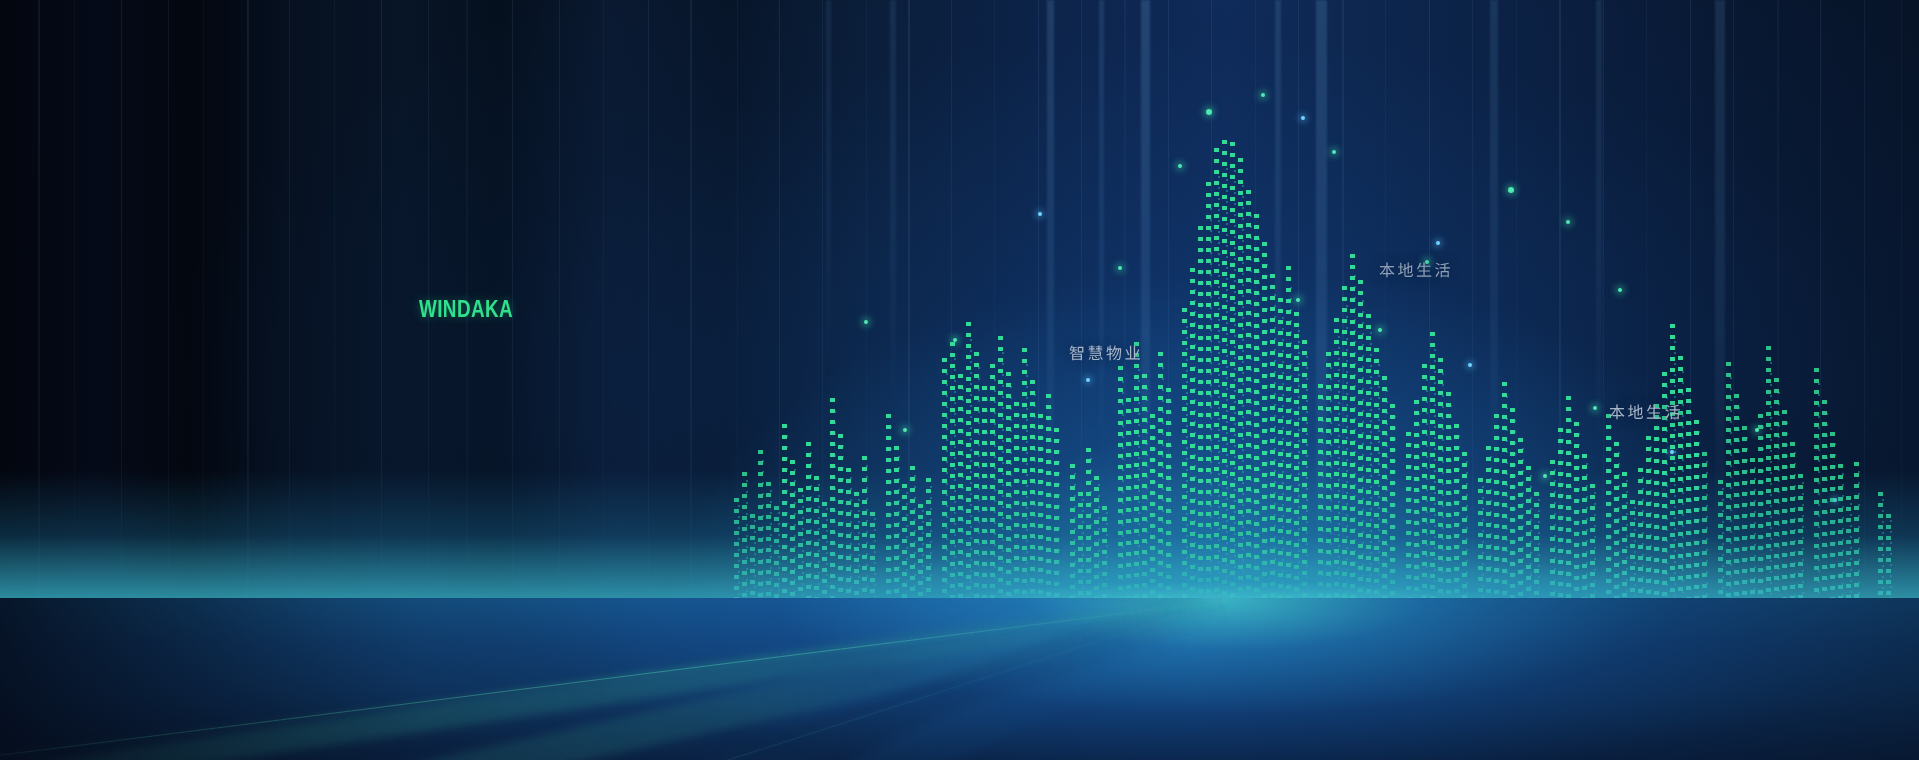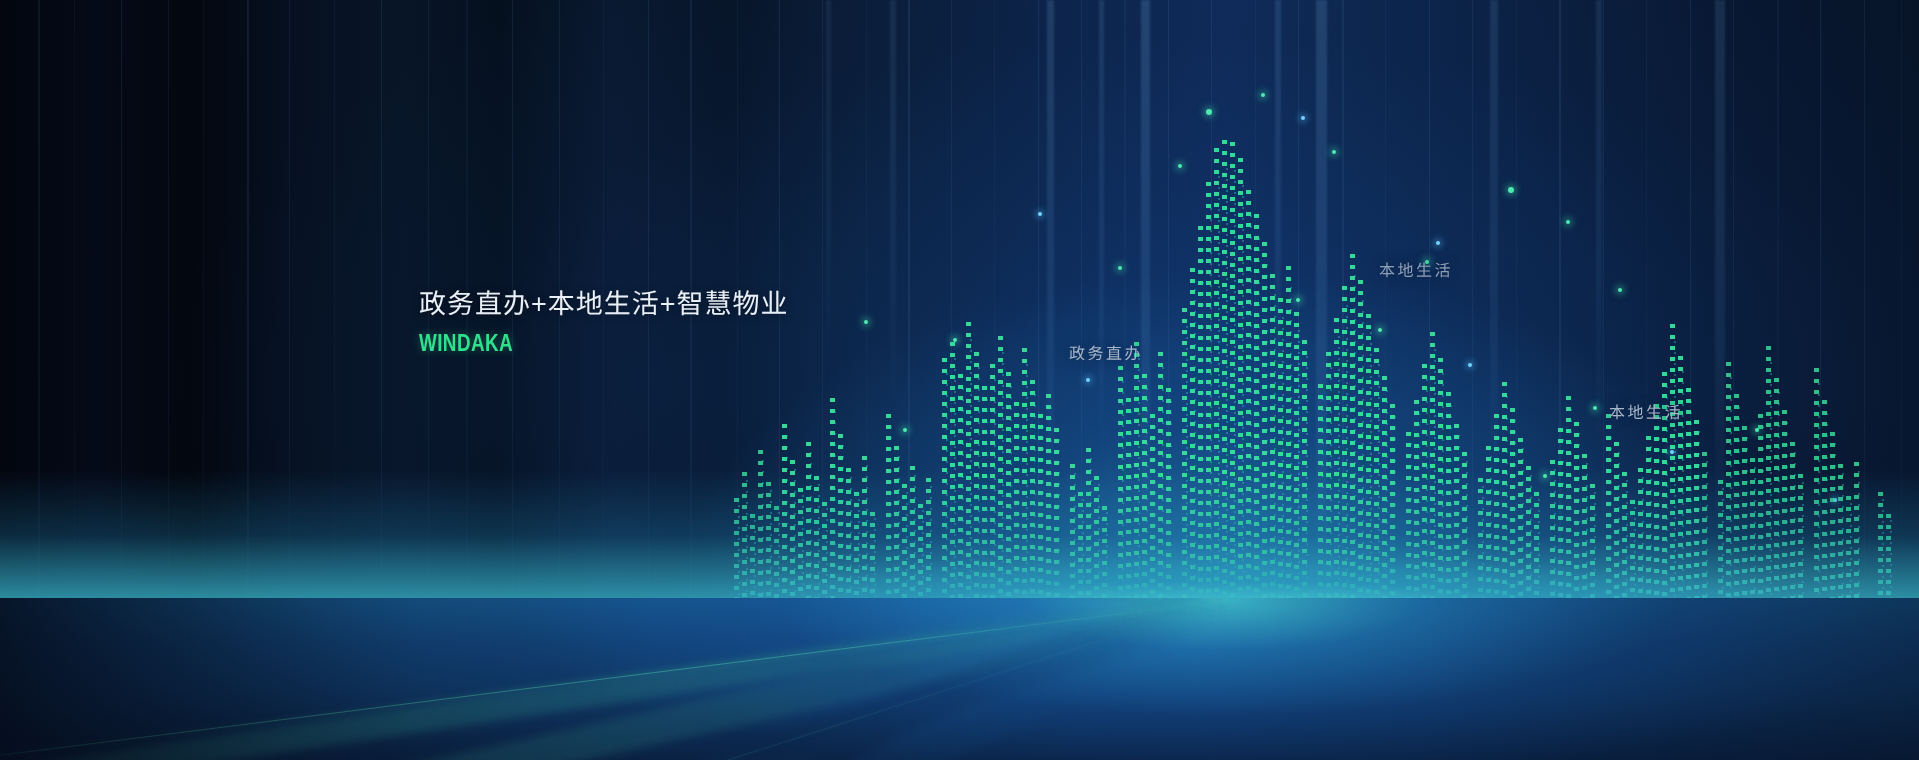--- a/index.html
+++ b/index.html
@@ -478,23 +478,22 @@
         <div class="ray" style="position: absolute; left: -1375px; top: 0.5px; width: 2600px; height: 3px; transform-origin: 100% 50%; transform: rotate(16deg); background: linear-gradient(to left, rgba(47, 159, 224, 0) 0%, rgba(47, 159, 224, 0.467) 18%, rgba(47, 159, 224, 0.85) 55%, rgba(47, 159, 224, 0.72) 100%); filter: blur(4px);"></div>
         <div class="ray" style="position: absolute; left: -1375px; top: -20px; width: 2600px; height: 44px; transform-origin: 100% 50%; transform: rotate(23deg); background: linear-gradient(to left, rgba(22, 80, 148, 0) 0%, rgba(22, 80, 148, 0.22) 18%, rgba(22, 80, 148, 0.4) 55%, rgba(22, 80, 148, 0.34) 100%); filter: blur(4px);"></div>
         <div class="ray-edge" style="left: -1375px; top: 2px; width: 2600px; transform-origin: 100% 50%; transform: rotate(-7.2deg); background: linear-gradient(to left, rgba(79, 216, 180, 0) 0%, rgba(79, 216, 180, 0.48) 15%, rgba(79, 216, 180, 0.8) 60%, rgba(79, 216, 180, 0.56) 100%); box-shadow: rgba(79, 216, 180, 0.44) 0px 0px 6px;"></div>
         <div class="ray-edge" style="left: -1375px; top: 2px; width: 2600px; transform-origin: 100% 50%; transform: rotate(15.2deg); background: linear-gradient(to left, rgba(110, 200, 255, 0) 0%, rgba(110, 200, 255, 0.57) 15%, rgba(110, 200, 255, 0.95) 60%, rgba(110, 200, 255, 0.667) 100%); box-shadow: rgba(110, 200, 255, 0.52) 0px 0px 6px;"></div>
         <div class="ray-edge" style="left: -1375px; top: 2px; width: 2600px; transform-origin: 100% 50%; transform: rotate(-17.8deg); background: linear-gradient(to left, rgba(63, 143, 168, 0) 0%, rgba(63, 143, 168, 0.18) 15%, rgba(63, 143, 168, 0.3) 60%, rgba(63, 143, 168, 0.21) 100%); box-shadow: rgba(63, 143, 168, 0.165) 0px 0px 6px;"></div>
       </div>
     <div class="ground-vert"></div>
   </div>
 
   <div id="flabels">
-      <div class="flabel" style="left: 1069px; top: 340px;">政务直办</div>
+      <div class="flabel" style="left: 1069px; top: 340px;">智慧物业</div>
       <div class="flabel dim" style="left: 1379px; top: 257px;">本地生活</div>
       <div class="flabel" style="left: 1609px; top: 399px;">本地生活</div>
     </div>
 
   <div class="copy">
-    <div class="subtitle">政务直办+本地生活+智慧物业</div>
     <div class="brand">WINDAKA</div>
   </div>
 
 </div>
 
 </body></html>

